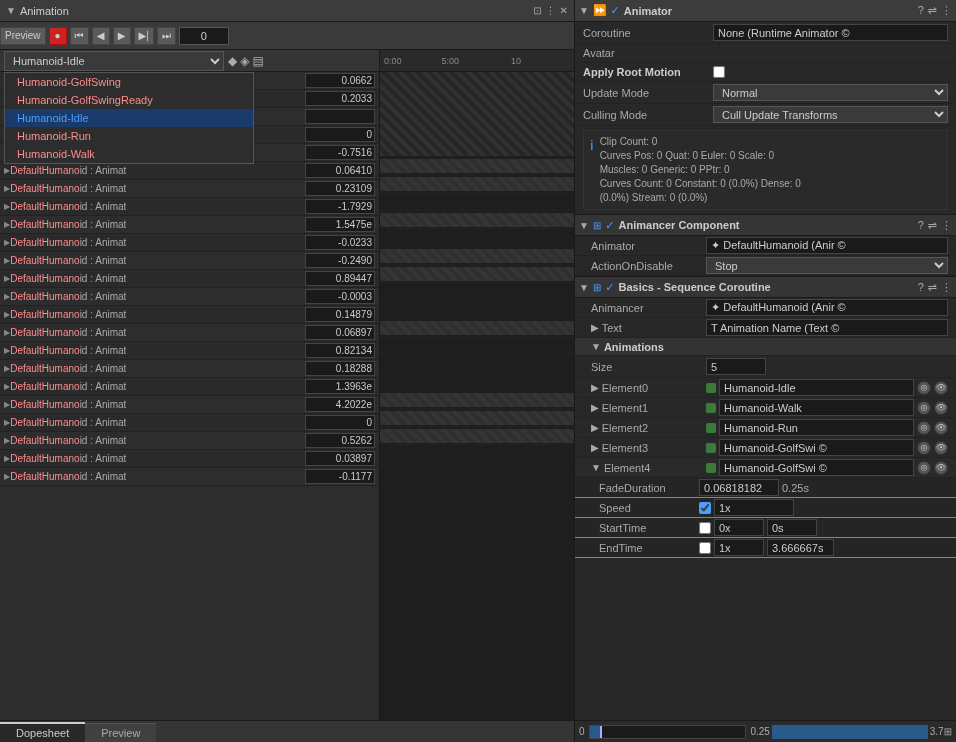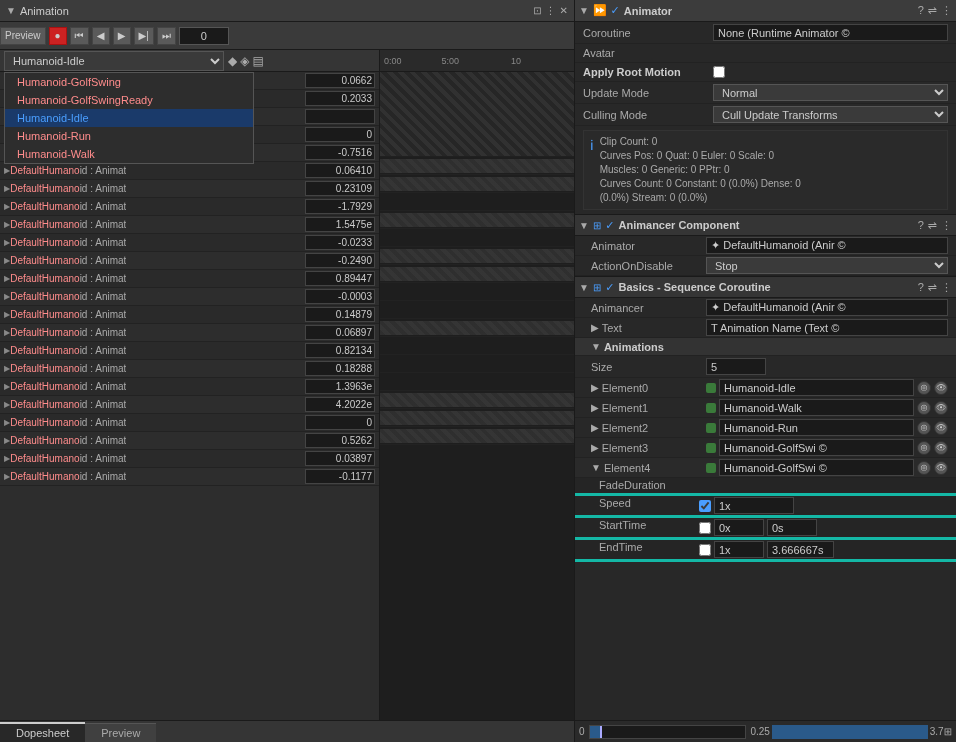--- a/index.html
+++ b/index.html
@@ -71,21 +71,21 @@
     .info-icon { color: #4a9eff; font-size: 14px; }
     .info-text { line-height: 1.4; }
     .sub-section-header { display: flex; align-items: center; padding: 2px 4px; background: #353535; border-bottom: 1px solid #1a1a1a; border-top: 1px solid #1a1a1a; height: 22px; gap: 4px; }
     .expand-arrow { color: #aaa; font-size: 10px; cursor: pointer; }
 
     .element-row { display: flex; align-items: center; padding: 1px 8px 1px 16px; min-height: 18px; border-bottom: 1px solid #222; }
     .element-label { width: 115px; min-width: 115px; color: #aaa; font-size: 11px; display: flex; align-items: center; gap: 3px; }
     .element-value { flex: 1; display: flex; align-items: center; gap: 3px; }
     .anim-tag { width: 10px; height: 10px; background: #3a7a3a; border-radius: 2px; display: inline-block; }
     .circle-btn { width: 14px; height: 14px; border-radius: 50%; background: #555; border: 1px solid #333; cursor: pointer; display: inline-flex; align-items: center; justify-content: center; font-size: 8px; color: #ccc; }
-    .element4-row { display: flex; align-items: flex-start; padding: 1px 8px 1px 24px; min-height: 18px; border-bottom: 3px solid #14b8a6; }
+    .element4-row { display: flex; align-items: center; padding: 1px 8px 1px 24px; min-height: 18px; border-bottom: 1px solid #14b8a6; }
     .e4-label { width: 100px; min-width: 100px; color: #aaa; font-size: 11px; }
     .e4-value { flex: 1; display: flex; align-items: center; gap: 3px; }
 
     .timeline-bottom { display: flex; align-items: center; padding: 2px 4px; background: #2a2a2a; border-top: 1px solid #1a1a1a; height: 22px; }
     .timeline-bar { flex: 1; height: 14px; background: #1a1a1a; border: 1px solid #444; position: relative; margin: 0 4px; }
     .timeline-fill { height: 100%; background: #2a5a8a; position: absolute; left: 0; }
     .timeline-marker { position: absolute; width: 2px; height: 100%; background: #aaaaff; }
     .toggle-icon { color: #aaa; font-size: 10px; cursor: pointer; }
 
     .bold-label { font-weight: bold; color: #ccc; }
@@ -493,20 +493,24 @@
     <div class="element-value">
       <span class="anim-tag"></span>
       <input class="prop-input" type="text" value="Humanoid-GolfSwi ©" style="">
       <span class="circle-btn">◎</span>
       <span class="circle-btn">👁</span>
     </div>
   </div>
 
   <div class="element4-row" style="background:#252525;">
     <span class="e4-label">FadeDuration</span>
+    <div class="e4-value">
+      <input class="prop-input-sm" type="text" value="0.06818182" style="">
+      <span style="color:#aaa;font-size:11px;">0.25s</span>
+    </div>
   </div>
   <div class="element4-row" style="background:#252525;">
     <span class="e4-label">Speed</span>
     <div class="e4-value">
       <input type="checkbox" class="checkbox" checked="" style="">
       <input class="prop-input-sm" type="text" value="1x" style="">
     </div>
   </div>
   <div class="element4-row" style="background:#252525;">
     <span class="e4-label">StartTime</span>

